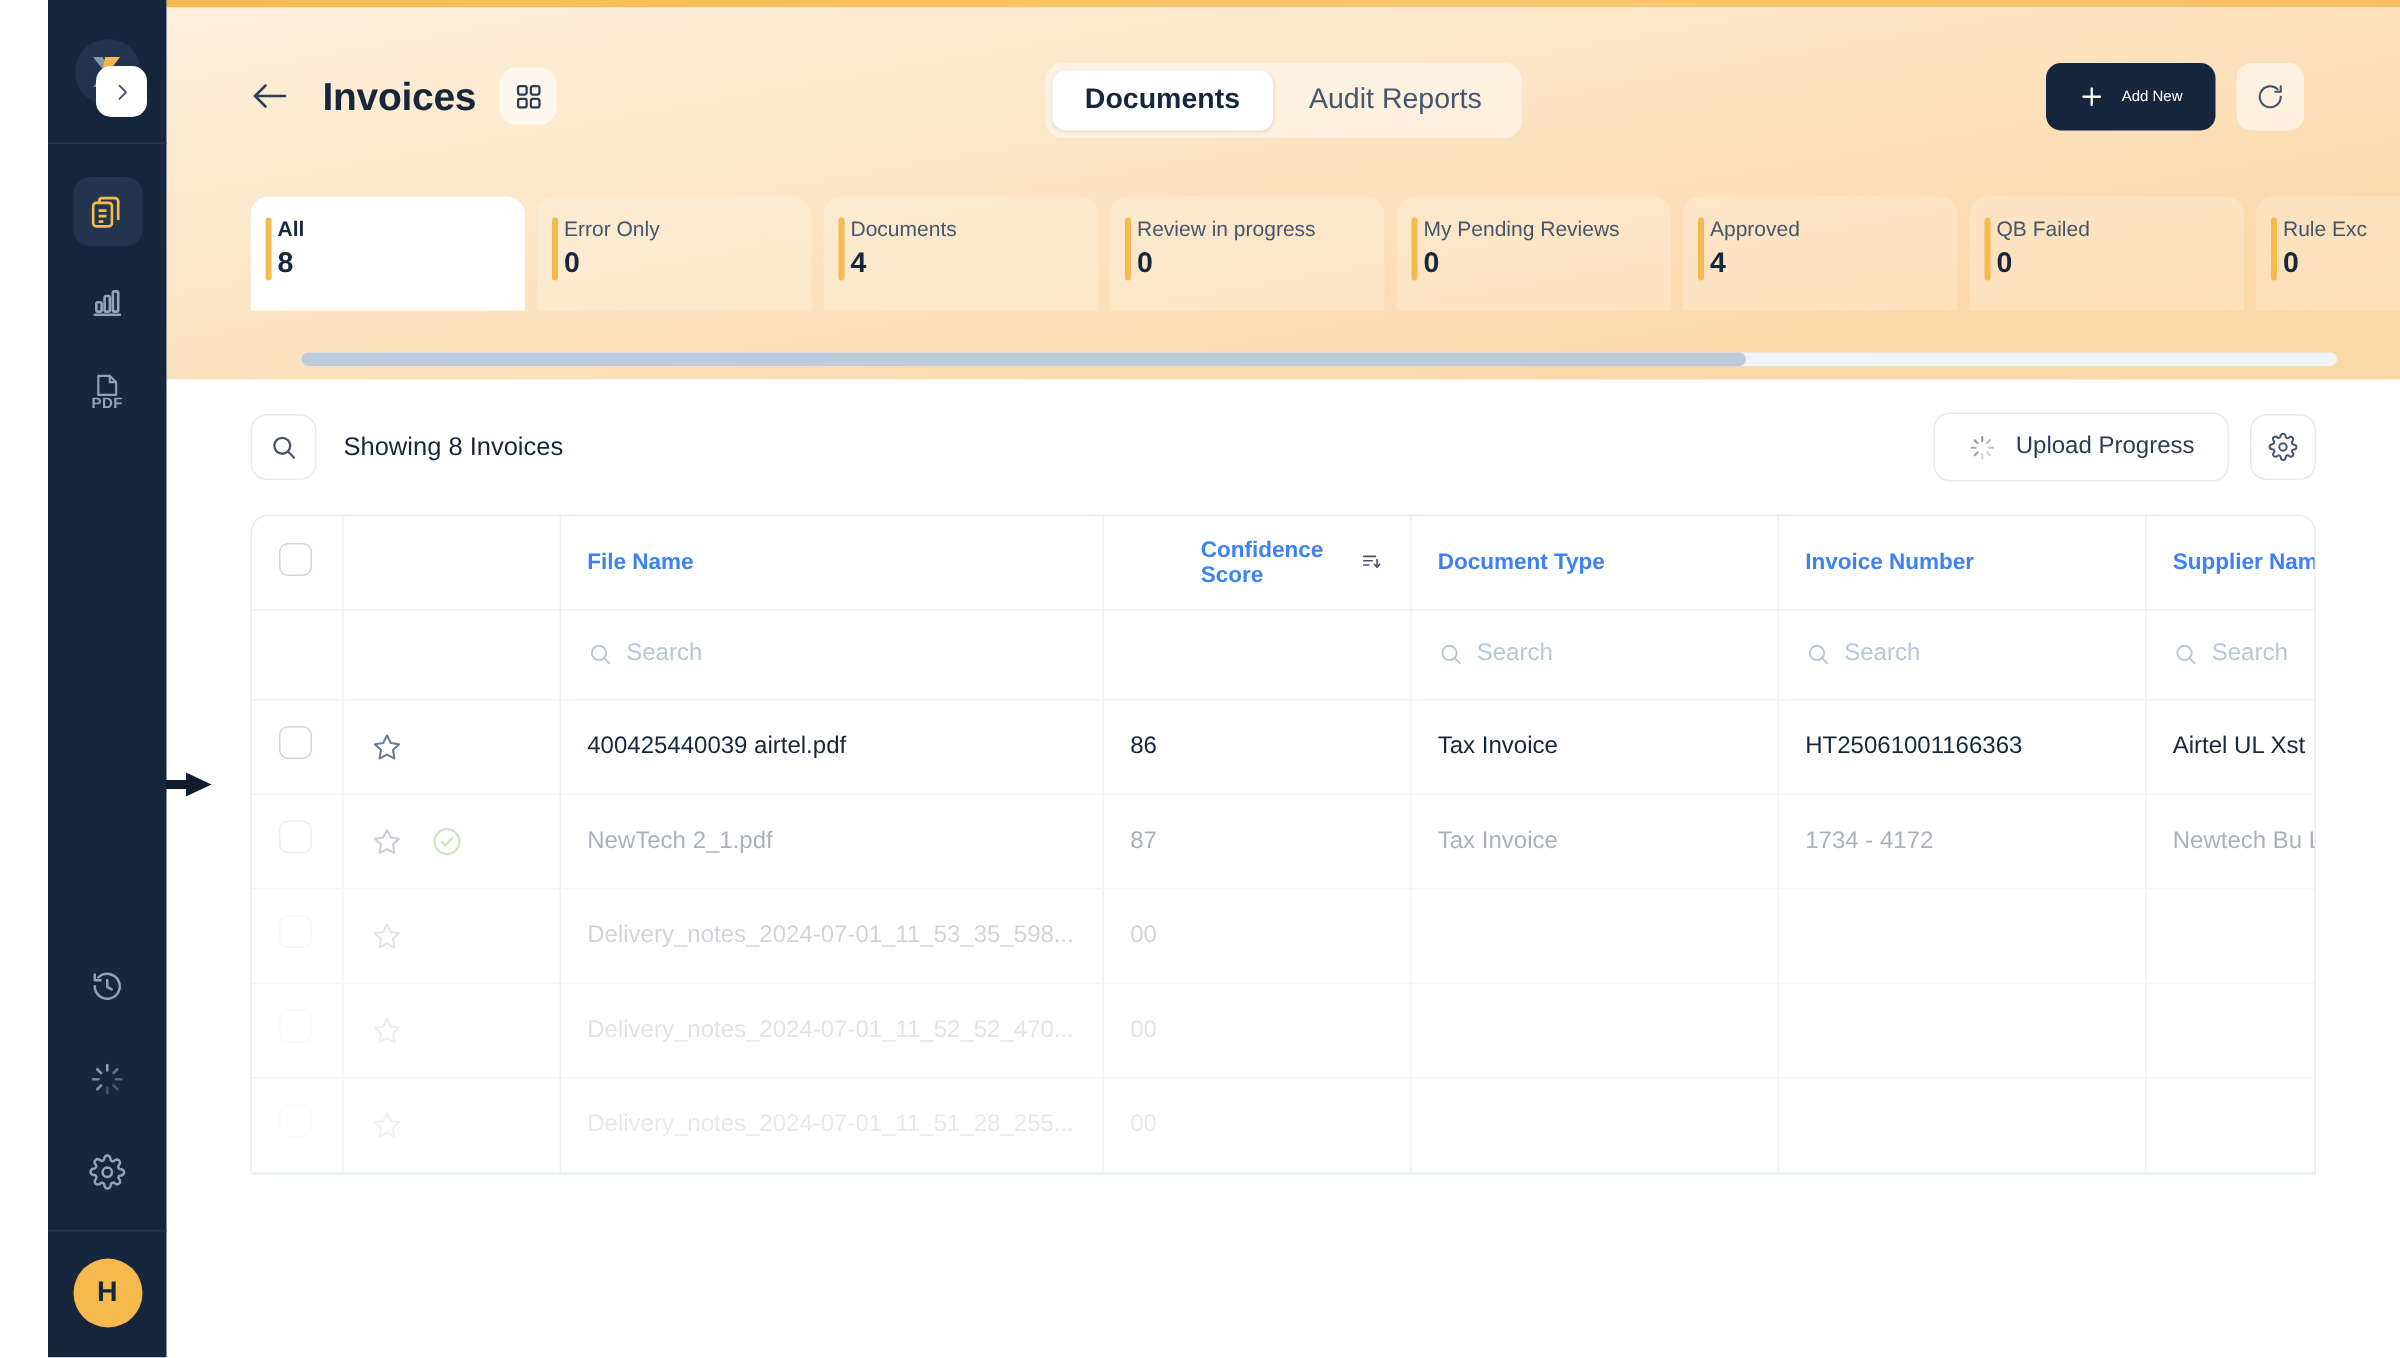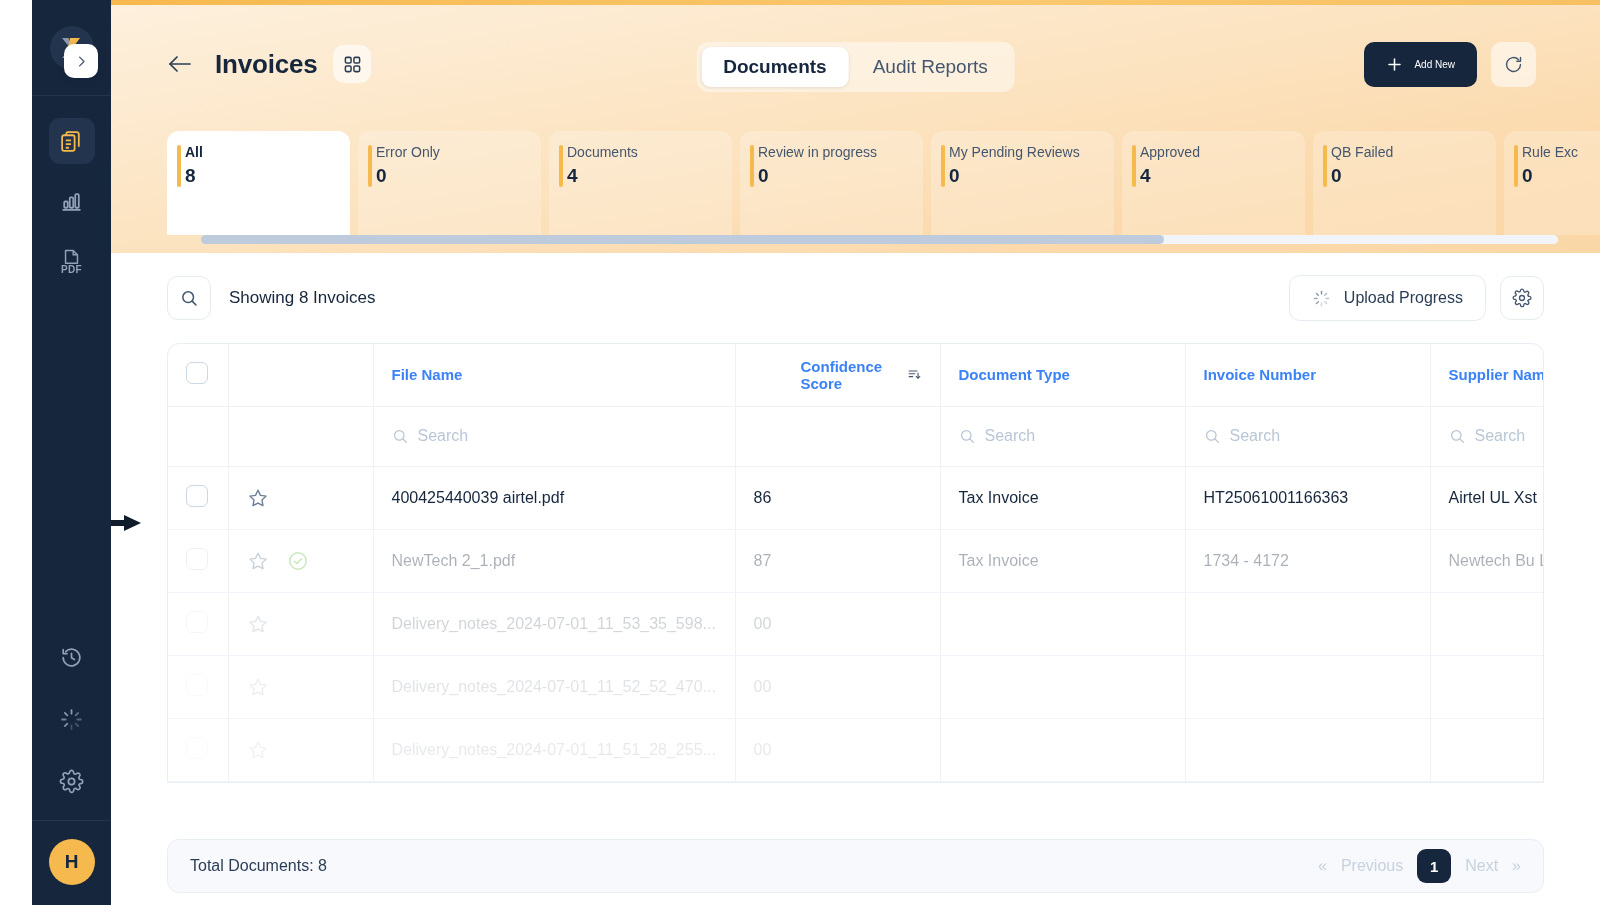--- a/index.html
+++ b/index.html
@@ -174,21 +174,21 @@
     margin-top: 8px;
   }
   .stat-card {
     position: relative;
     width: 183px;
     flex: 0 0 183px;
     border-radius: 12px 12px 0 0;
     background: rgba(255,255,255,.22);
     padding: 13px 0 0 18px;
     cursor: pointer;
-    height: 104px;
+    height: 76px;
   }
   .stat-card.active { background: #ffffff; }
   .stat-bar {
     position: absolute;
     left: 10px; top: 14px;
     width: 4px; height: 42px;
     border-radius: 3px;
     background: #f6b94e;
   }
   .stat-label { font-size: 14px; color: #44566e; white-space: nowrap; }
@@ -688,30 +688,20 @@
               <td></td>
             </tr>
 
           </tbody>
         </table>
       </div>
     </div>
 
     <div class="footer-fade"></div>
 
-    <div class="footer">
-      <div class="total-docs">Total Documents: 8</div>
-      <div class="pager">
-        <span class="pg-chev">«</span>
-        <span class="pg-link">Previous</span>
-        <span class="pg-num">1</span>
-        <span class="pg-link">Next</span>
-        <span class="pg-chev">»</span>
-      </div>
-    </div>
   </div>
 
   <div class="row-arrow">
     <svg width="54" height="22" viewBox="0 0 54 22">
       <path d="M0 8h36V3l17 8-17 8v-5H0z" fill="#101b2b"></path>
     </svg>
   </div>
 
 </div>
 

